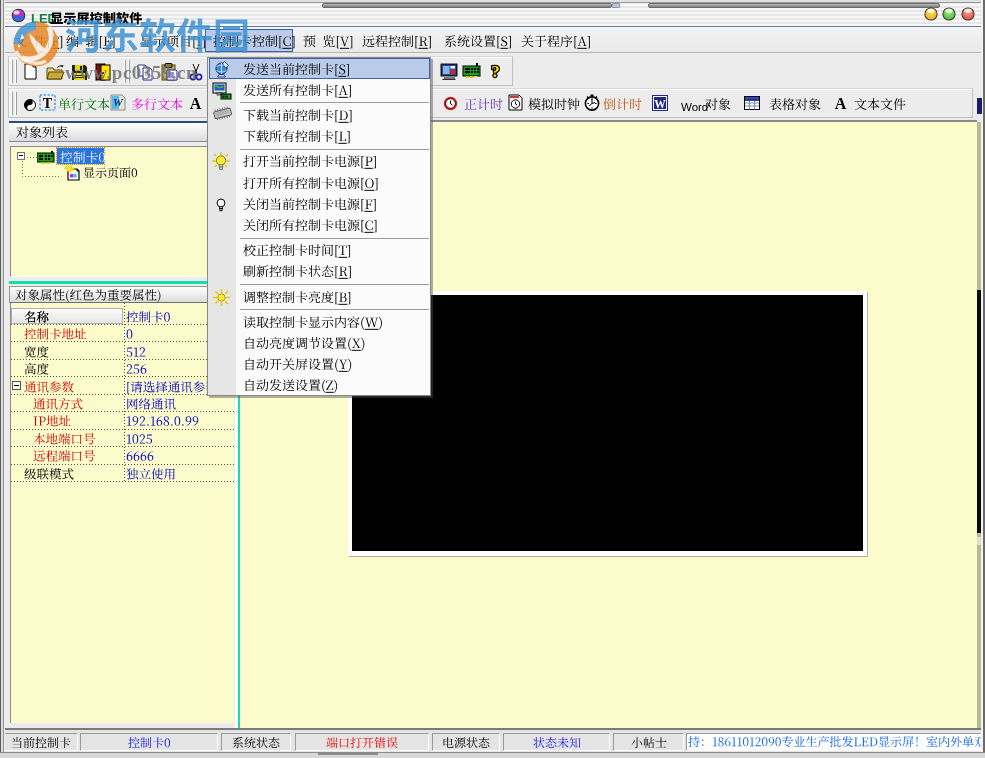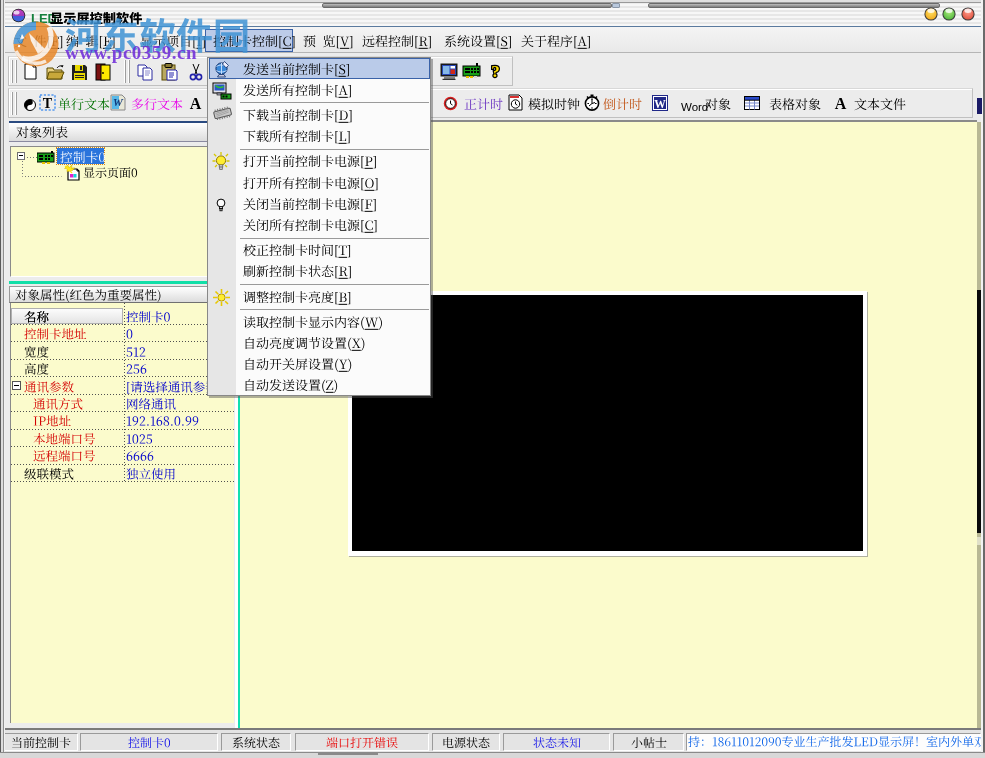--- a/index.html
+++ b/index.html
@@ -526,21 +526,21 @@
 </svg>
 <div class="abs" style="left:65px;top:15px;z-index:30;opacity:0.84"><svg width="185.0" height="46.2" style="" class="">
       <g fill="#3e92d4" transform="translate(0,34.41) scale(0.037000,-0.037000)">
         <use href="#gb6cb3" x="0"></use>
         <use href="#gb4e1c" x="1000"></use>
         <use href="#gb8f6f" x="2000"></use>
         <use href="#gb4ef6" x="3000"></use>
         <use href="#gb56ed" x="4000"></use>
       </g>
     </svg></div>
-<div class="abs" style="left:65px;top:42px;z-index:30;font:bold 19px 'Liberation Serif',serif;color:#6d28d9;opacity:0.85;letter-spacing:0.5px">www.pc0359.cn</div>
+<div class="abs" style="left:65px;top:62px;z-index:30;font:bold 19px 'Liberation Serif',serif;color:#737373;opacity:0.85;letter-spacing:0.5px">www.pc0359.cn</div>
 <div style="position:absolute;left:50px;top:11px;"><svg width="92.4" height="16.5" style="" class="">
       <g fill="#000" transform="translate(0,12.28) scale(0.013200,-0.013200)">
         <use href="#gk663e" x="0"></use>
         <use href="#gk793a" x="1000"></use>
         <use href="#gk5c4f" x="2000"></use>
         <use href="#gk63a7" x="3000"></use>
         <use href="#gk5236" x="4000"></use>
         <use href="#gk8f6f" x="5000"></use>
         <use href="#gk4ef6" x="6000"></use>
       </g>

